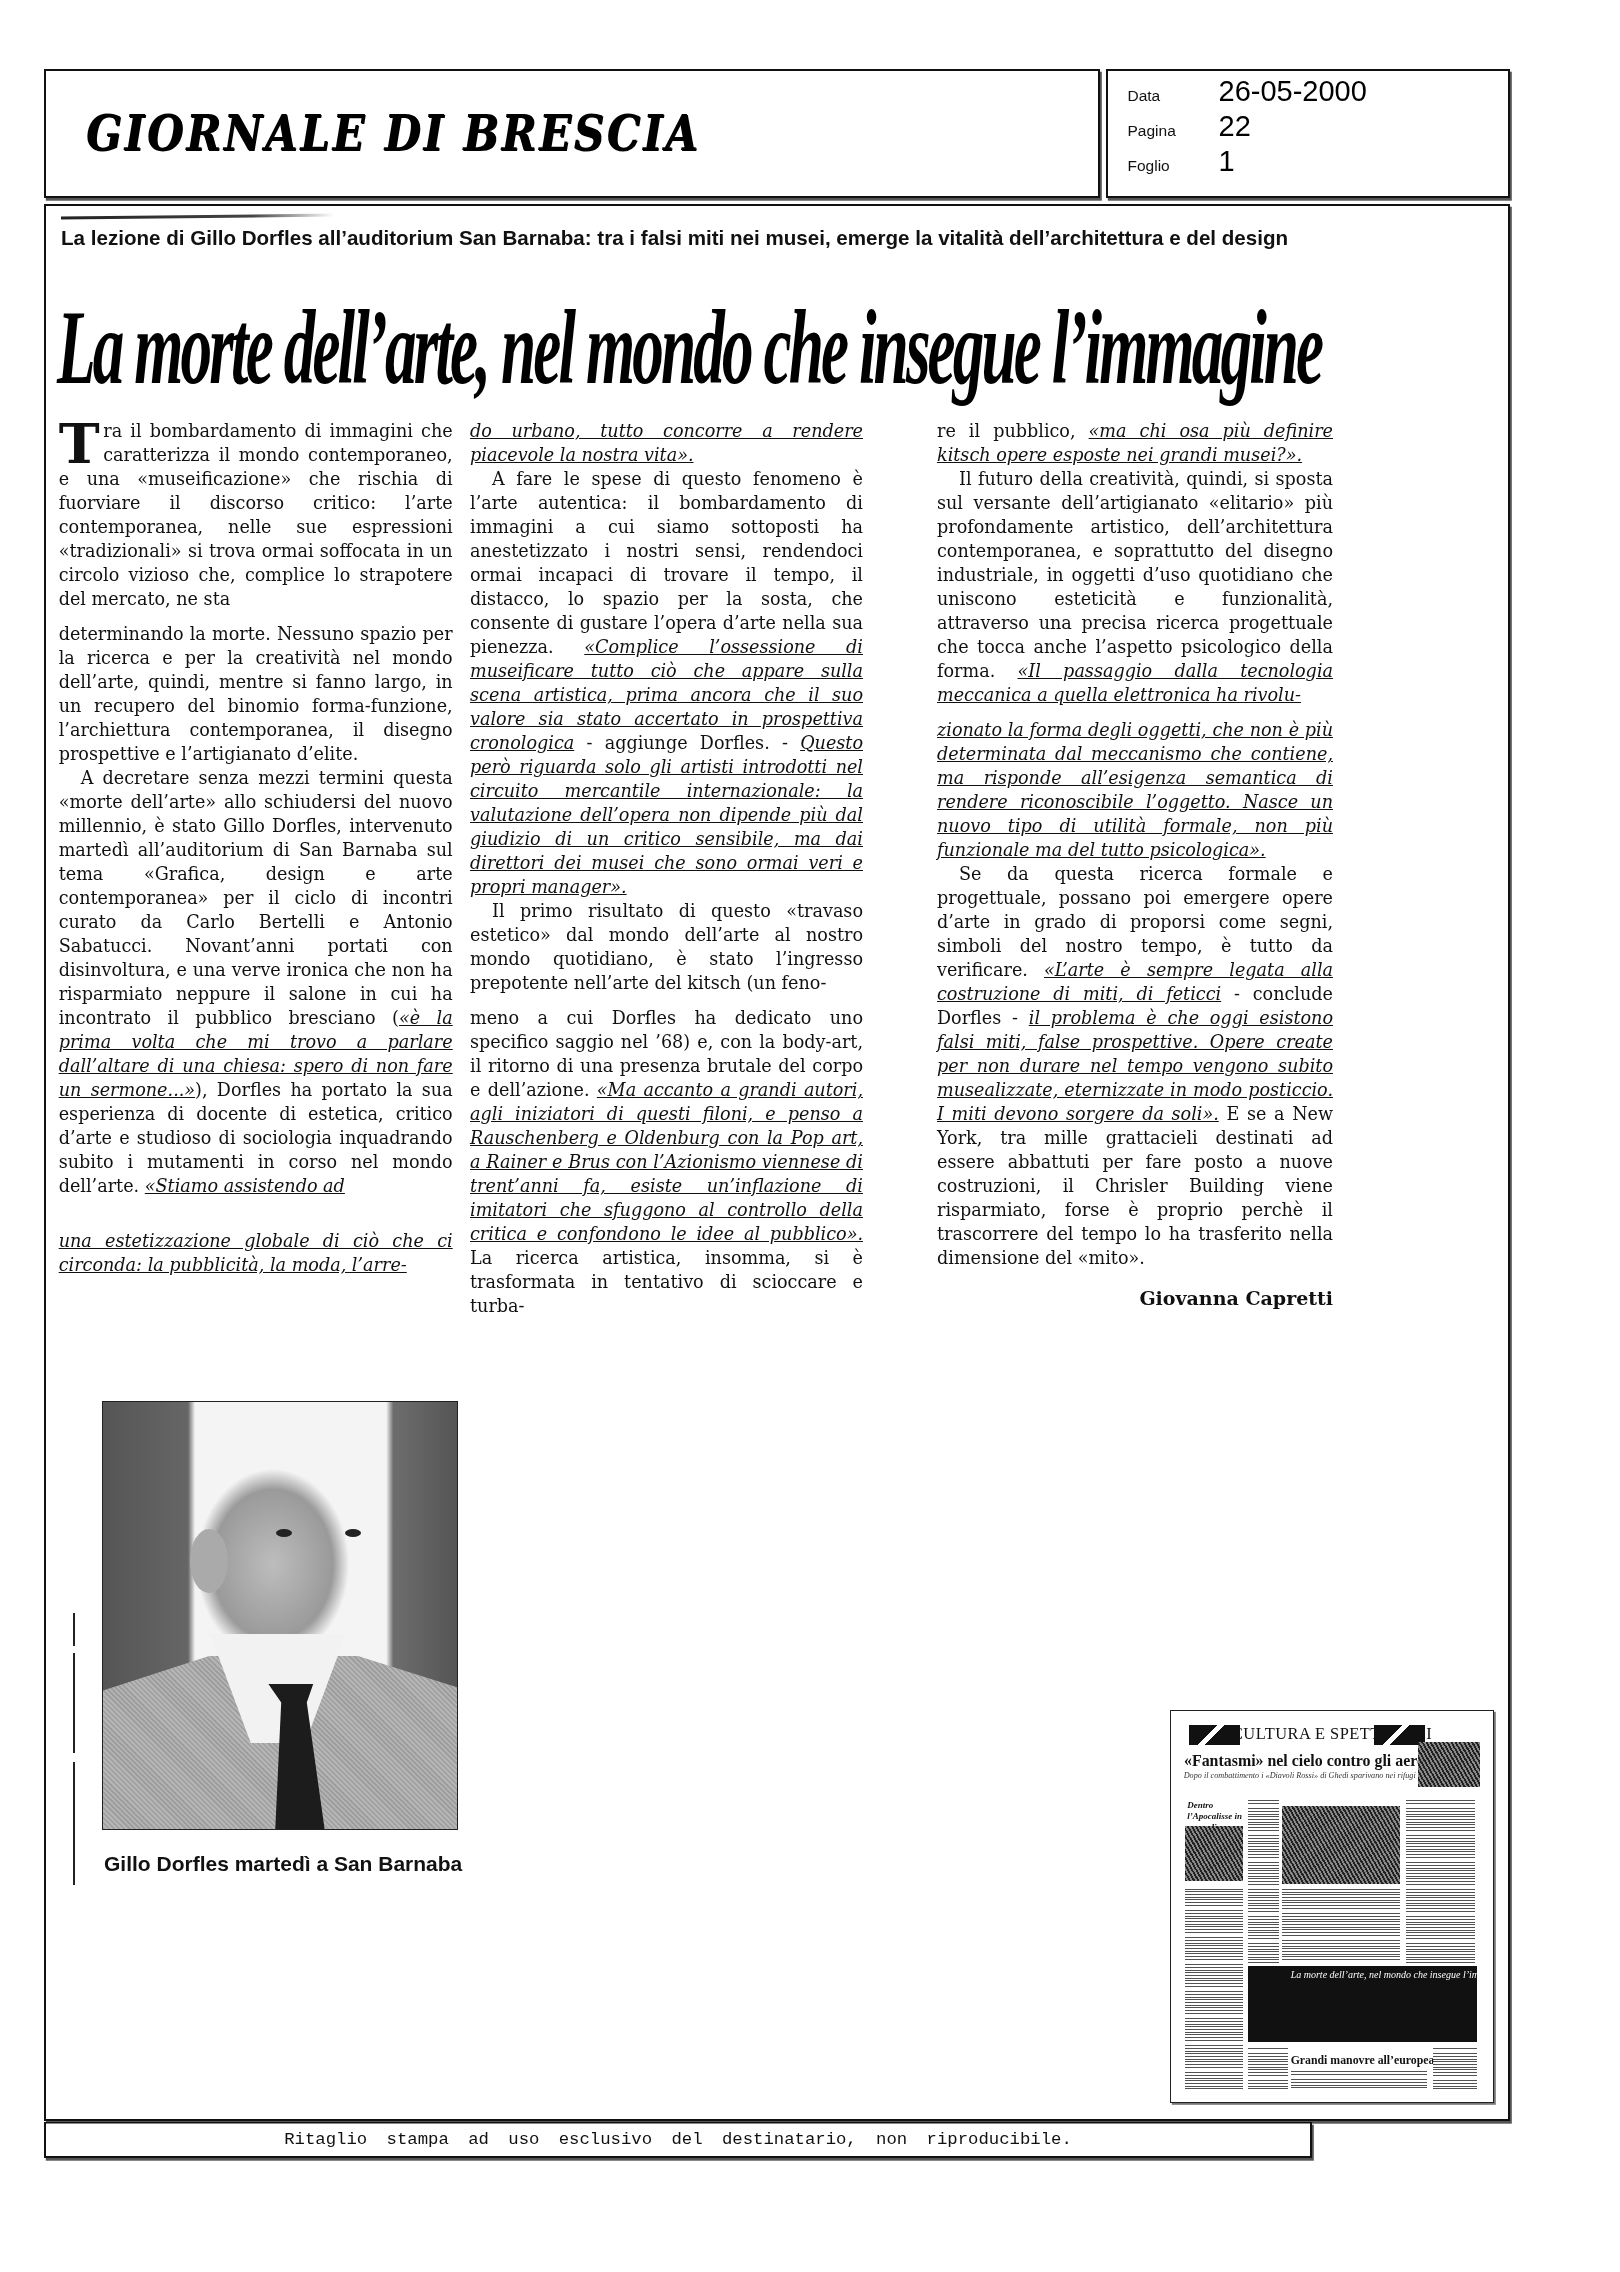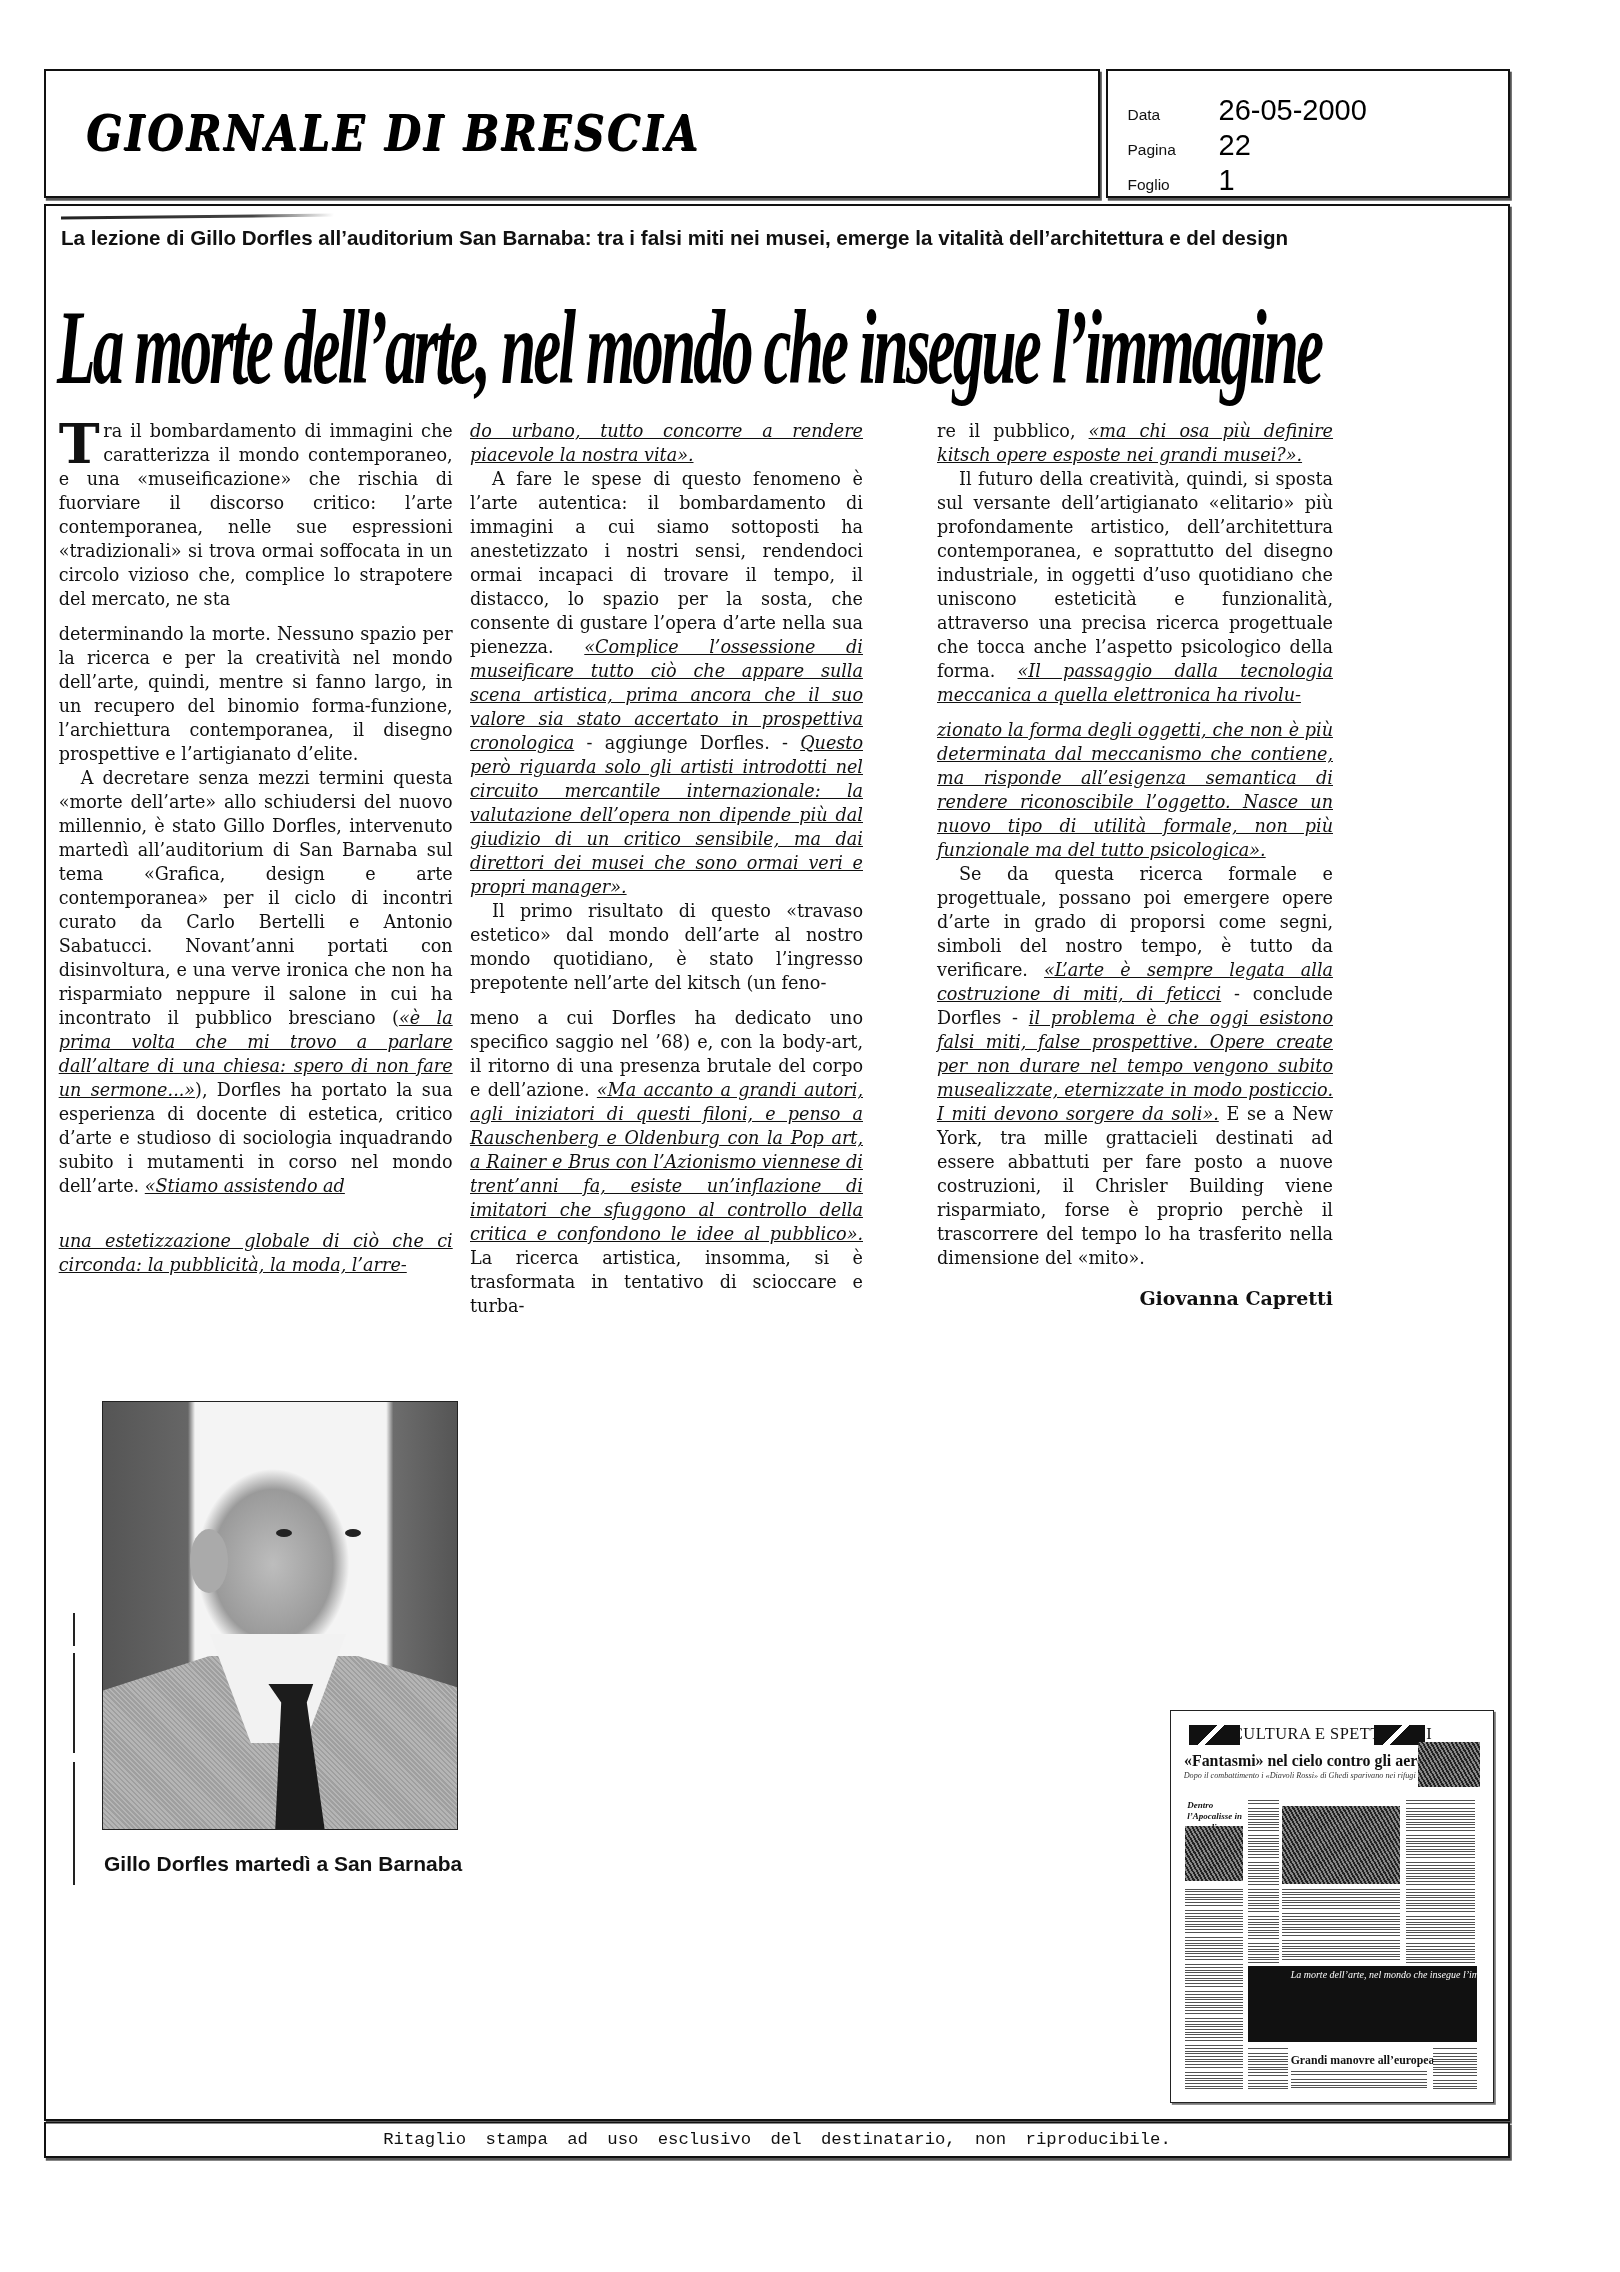--- a/index.html
+++ b/index.html
@@ -16,21 +16,21 @@
     box-shadow: 1.8px 2.7px 0 #555;
     display: flex; align-items: center; padding-left: 40px; text-align: center;
   }
   .paper-name {
     font-family: "DejaVu Serif", serif; font-weight: bold; font-style: italic;
     font-size: 42px; letter-spacing: 2.7px; transform: scaleY(1.15);
     color: #000; text-shadow: 0.9px 0.9px 0 #000;
   }
   .mh-right {
     flex: 1; height: 100%; border: 2.7px solid #111; box-shadow: 1.8px 2.7px 0 #555;
-    padding: 23px 0 0 20px;
+    padding: 4px 0 0 20px;
   }
   .meta-row { display: flex; align-items: baseline; height: 35px; }
   .meta-label { width: 91px; font-family: "Liberation Sans", sans-serif; font-size: 15.5px; color: #111; }
   .meta-value { font-family: "Liberation Sans", sans-serif; font-size: 29px; color: #000; }
 
   
   .article-frame {
     position: absolute; left: 44px; top: 204px; width: 1466px; height: 1917px;
     border: 2.7px solid #111; box-shadow: 1.8px 2.7px 0 #555;
   }
@@ -120,21 +120,21 @@
     opacity: 0.85;
   }
   .t-img { position:absolute; background: repeating-linear-gradient(60deg,#222 0 1.8px,#888 1.8px 3.6px); }
   .t-dark { position:absolute; background:#111; }
   .t-darktitle { position:absolute; font-family:"Liberation Serif", serif; font-style:italic; font-size: 10px; color:#fff; white-space:nowrap; }
   .t-grandi { position:absolute; font-family:"Liberation Serif", serif; font-weight: bold; font-size: 11.8px; white-space:nowrap; }
   .t-small-head { position:absolute; font-family:"Liberation Serif", serif; font-style:italic; font-weight:bold; font-size: 9px; line-height: 11px; }
 
   
   .footer {
-    position: absolute; left: 44px; top: 2122px; width: 1466px; height: 36px;
+    position: absolute; left: 44px; top: 2122px; width: 1268px; height: 36px;
     border: 2.7px solid #111; border-top-width: 1.8px; box-shadow: 1.8px 2.7px 0 #555;
     display: flex; align-items: center; justify-content: center;
     font-family: "Liberation Mono", monospace; font-size: 17.3px; word-spacing: 9px;
   }
 </style>
 </head>
 <body>
 
 <div class="masthead">
   <div class="mh-left">

